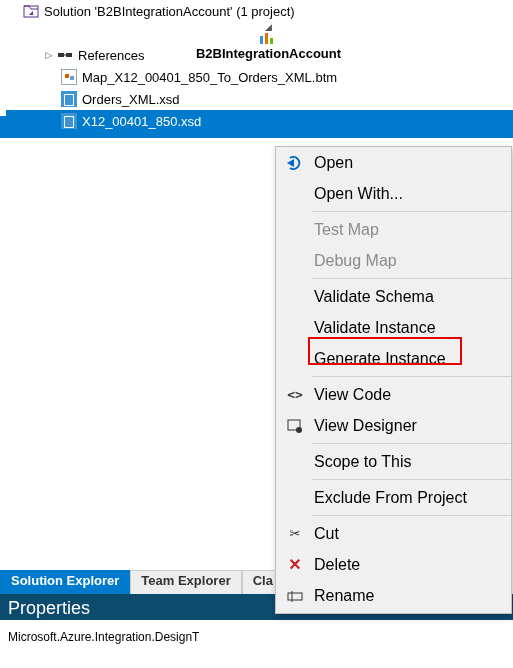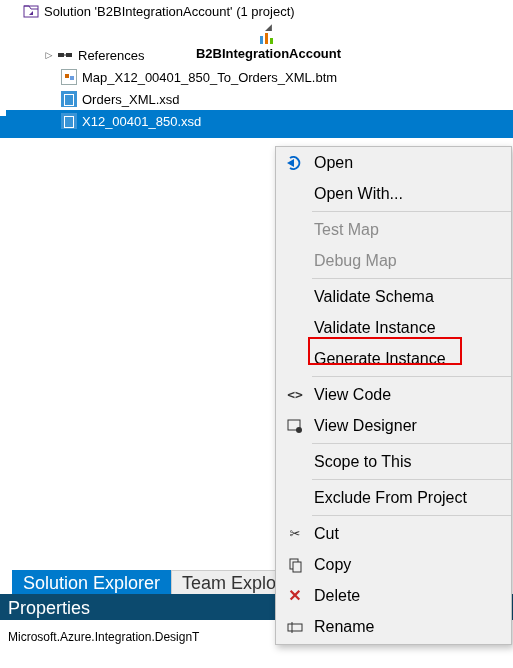--- a/index.html
+++ b/index.html
@@ -67,26 +67,27 @@
     position:relative;
   }
   .xsd-icon::before{
     content:"";position:absolute;left:3px;right:3px;top:3px;height:10px;border:1px solid #fff;
   }
   .selected .xsd-icon { }
 
   
   .bottom-tabs {
     position: absolute;
-    left: 12px; right: 0;
+    left: 0; right: 0;
     top: 570px;
     display: flex;
     align-items: stretch;
     height: 24px;
-    font-size: 18px;
+    font-size: 13px;
+    font-weight: bold;
   }
   .btab {
     padding: 2px 10px;
     background: #eee;
     color: #333;
     border: 1px solid #ccc;
     border-bottom: none;
     cursor: pointer;
   }
   .btab.active {
@@ -304,29 +305,20 @@
     <span class="cm-text">Exclude From Project</span>
   </div>
 
   <div class="cm-sep"></div>
 
   <div class="cm-item">
     <span class="cm-icon">✂</span>
     <span class="cm-text">Cut</span>
   </div>
   <div class="cm-item">
-    <span class="cm-icon">
-      <svg width="16" height="16" viewBox="0 0 16 16">
-            <rect x="3" y="2" width="8" height="10" fill="none" stroke="#333"></rect>
-            <rect x="6" y="5" width="8" height="10" fill="#f0f0f0" stroke="#333"></rect>
-          </svg>
-    </span>
-    <span class="cm-text">Copy</span>
-  </div>
-  <div class="cm-item">
     <span class="cm-icon" style="color:#c62828;font-weight:bold;font-size:16px;">✕</span>
     <span class="cm-text">Delete</span>
   </div>
   <div class="cm-item">
     <span class="cm-icon">
       <svg width="16" height="16" viewBox="0 0 16 16">
             <rect x="1" y="5" width="14" height="7" fill="none" stroke="#333"></rect>
             <line x1="5" y1="3" x2="5" y2="14" stroke="#333"></line>
           </svg>
     </span>

